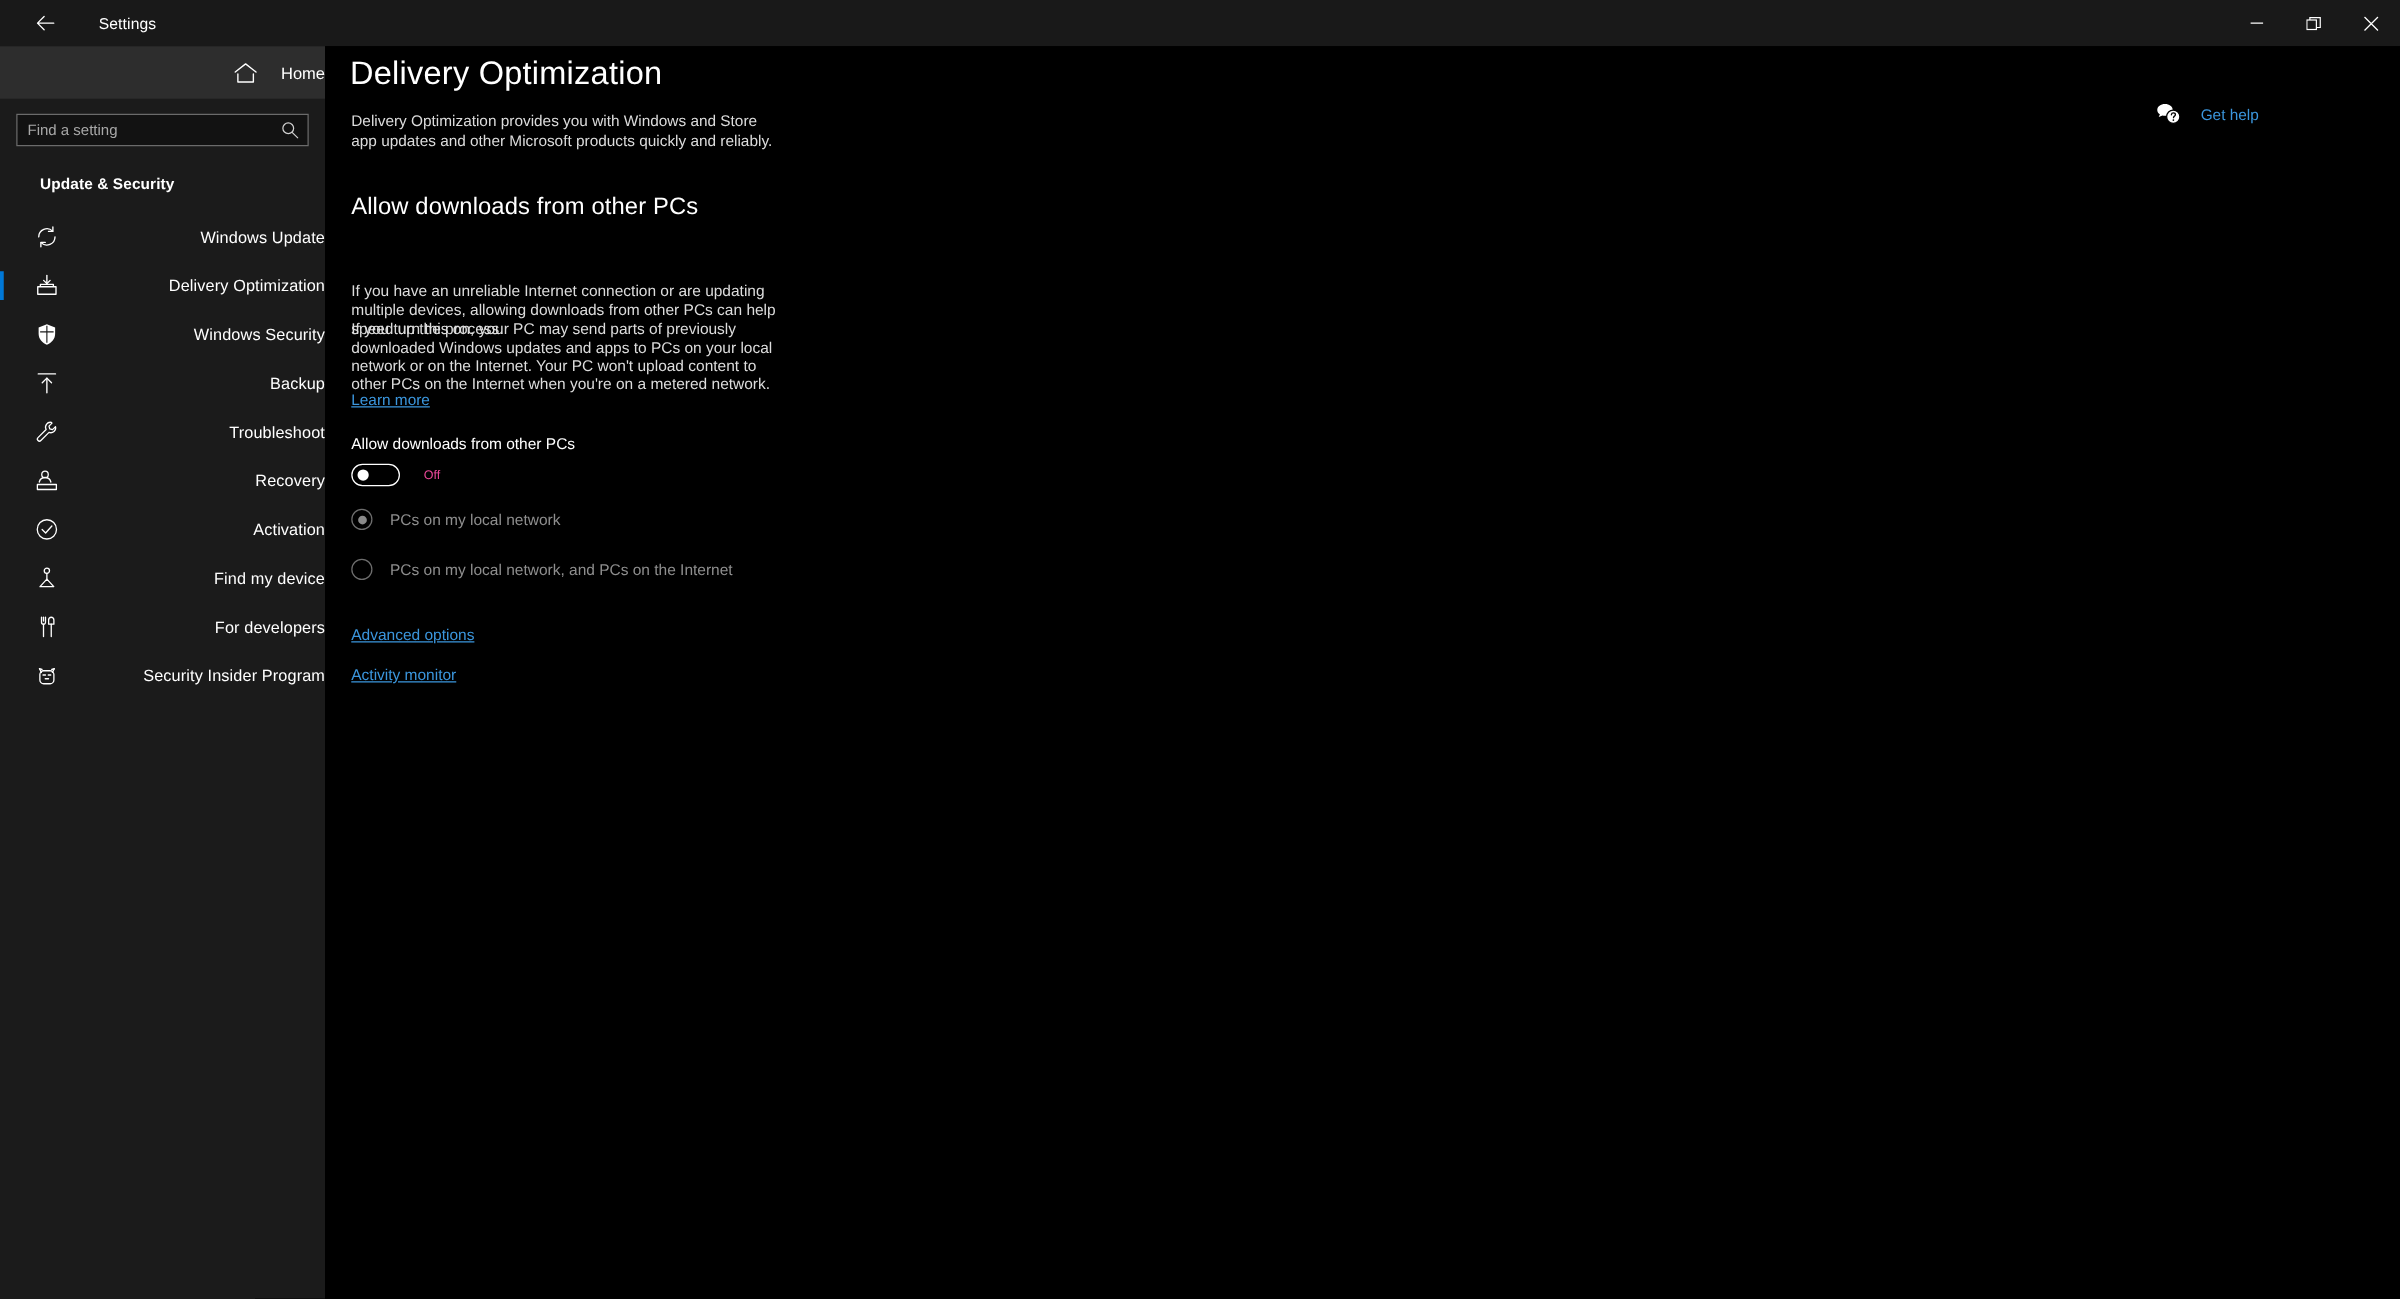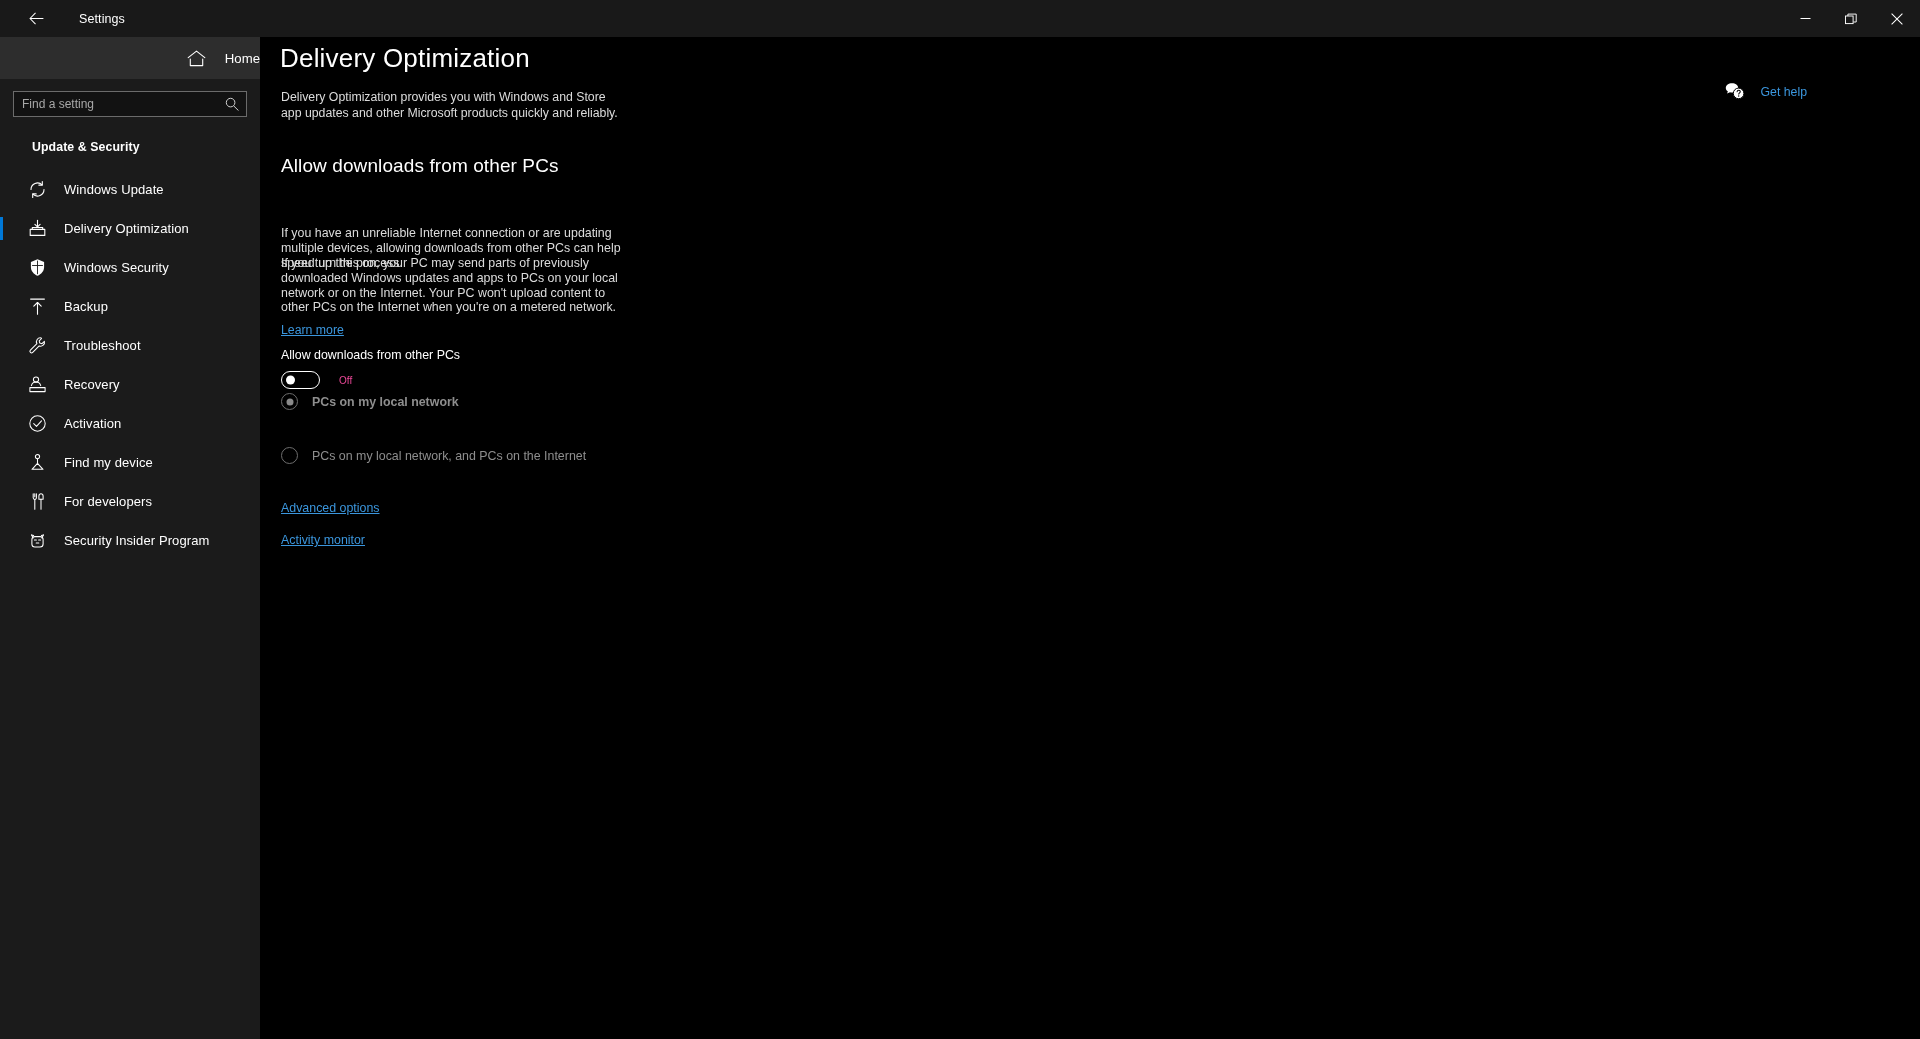--- a/index.html
+++ b/index.html
@@ -74,21 +74,21 @@
   }
 
   .group-title {
     font-size: 12.3px; color: #ffffff; font-weight: bold;
     padding: 23px 0 0 32px; letter-spacing: .1px;
   }
 
   .nav { margin-top: 16px; }
   .nav-item {
     position: relative; height: 39px;
-    display: flex; align-items: center; padding-left: 26px;
+    display: flex; align-items: center; padding-left: 26px; justify-content: space-between;
   }
   .nav-item .accent {
     position: absolute; left: 0; top: 8px; width: 3px; height: 23px;
     background: #0078d7; display: none;
   }
   .nav-item.selected .accent { display: block; }
   .nav-ico {
     width: 22px; height: 22px; display: flex; align-items: center; justify-content: center;
     color: #ffffff; margin-right: 16px; flex: 0 0 22px;
   }
@@ -123,21 +123,21 @@
   }
   .para1 {
     position: absolute; left: 21px; top: 189px; width: 358px;
     font-size: 12.4px; color: #dcdcdc; line-height: 14.8px;
   }
   .para2 {
     position: absolute; left: 21px; top: 219px; width: 348px;
     font-size: 12.4px; color: #dcdcdc; line-height: 14.8px;
   }
   .learn-more {
-    position: absolute; left: 21px; top: 286px;
+    position: absolute; left: 21px; top: 276px;
     font-size: 12.3px; color: #3b96dd;
   }
 
   .toggle-label {
     position: absolute; left: 21px; top: 311px;
     font-size: 12.4px; color: #ffffff;
   }
   .toggle-row {
     position: absolute; left: 21px; top: 334px;
     display: flex; align-items: center;
@@ -150,21 +150,21 @@
   .toggle .knob {
     position: absolute; left: 4px; top: 50%; transform: translateY(-50%);
     width: 9px; height: 9px; border-radius: 50%; background: #ffffff;
   }
   .toggle-state { font-size: 10px; color: #ec4899; margin-left: 19px; }
 
   .radio-row {
     position: absolute; left: 21px;
     display: flex; align-items: center;
   }
-  .radio-row.r1 { top: 356px; font-weight: bold; }
+  .radio-row.r1 { top: 370px; }
   .radio-row.r2 { top: 410px; }
   .radio {
     width: 17px; height: 17px; border-radius: 50%;
     border: 1.4px solid #6e6e6e; background: transparent;
     position: relative; flex: 0 0 17px;
   }
   .radio .dot {
     position: absolute; left: 50%; top: 50%; transform: translate(-50%,-50%);
     width: 7px; height: 7px; border-radius: 50%; background: #8a8a8a;
     display: none;

